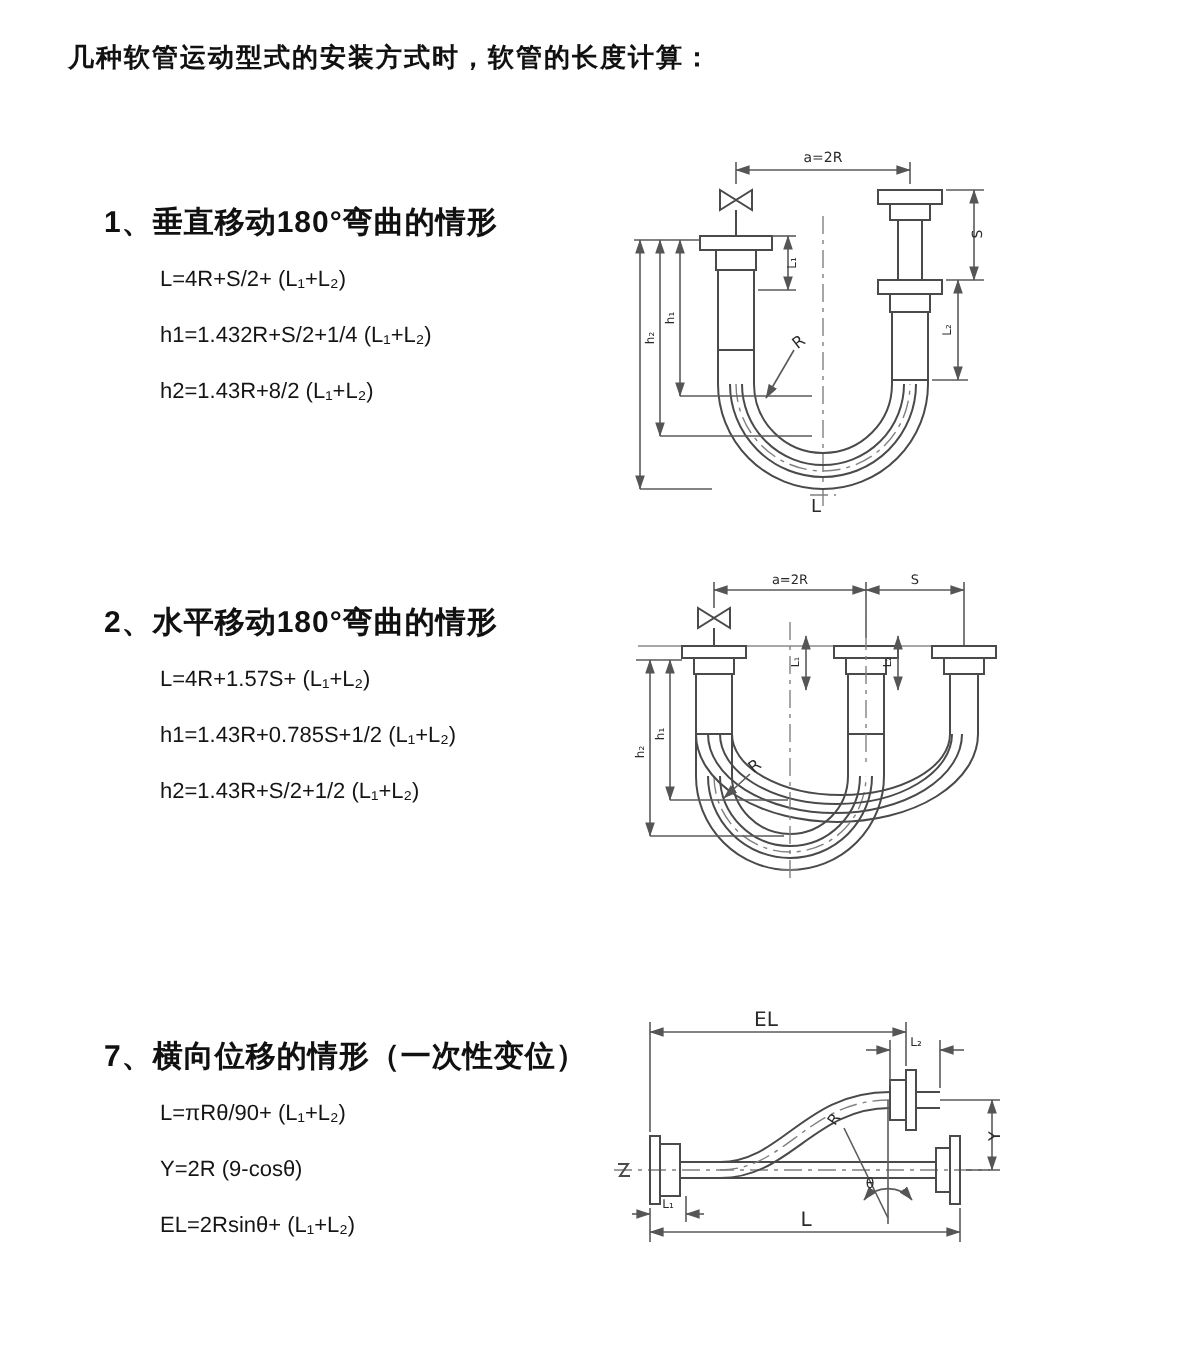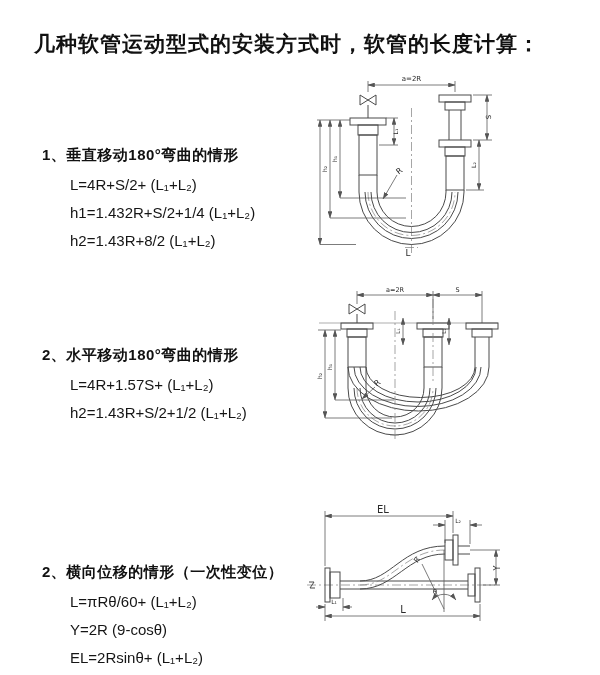--- a/index.html
+++ b/index.html
@@ -2,26 +2,26 @@
 <html><head>
 <meta charset="utf-8">
 <style>
   html,body{margin:0;padding:0;}
   body{
     width:600px;height:675px;background:#ffffff;position:relative;overflow:hidden;
     font-family:"Liberation Sans","DejaVu Sans",sans-serif;color:#1a1a1a;
   }
   .page{position:absolute;inset:0;}
   .title{
-    position:absolute;left:34px;top:30px;margin:0;
-    font-size:21px;font-weight:bold;letter-spacing:1px;color:#111;
+    position:absolute;left:34px;top:20px;margin:0;
+    font-size:13px;font-weight:bold;letter-spacing:1px;color:#111;
   }
-  .sec{position:absolute;left:42px;width:270px;margin-top:44px;}
+  .sec{position:absolute;left:52px;width:270px;}
   .sec h2{margin:0 0 10px 0;font-size:15px;font-weight:bold;letter-spacing:0.5px;color:#111;}
-  .sec p.f{margin:0 0 9px 28px;font-size:15px;line-height:19px;color:#151515;white-space:nowrap;}
+  .sec p.f{margin:0 0 9px 28px;font-size:11px;line-height:19px;color:#151515;white-space:nowrap;}
   .sec1{top:102px;}
   .sec2{top:302px;}
   .sec3{top:519px;}
   .dg{position:absolute;}
   .dg1{left:306px;top:70px;}
   .dg2{left:306px;top:283px;}
   .dg3{left:303px;top:498px;}
   
   .ol{stroke:#4a4a4a;stroke-width:1;fill:none;}
   .dim{stroke:#5a5a5a;stroke-width:0.8;fill:none;}
@@ -39,26 +39,27 @@
   <section class="sec sec1">
     <h2>1、垂直移动180°弯曲的情形</h2>
     <p class="f">L=4R+S/2+ (L₁+L₂)</p>
     <p class="f">h1=1.432R+S/2+1/4 (L₁+L₂)</p>
     <p class="f">h2=1.43R+8/2 (L₁+L₂)</p>
   </section>
 
   <section class="sec sec2">
     <h2>2、水平移动180°弯曲的情形</h2>
     <p class="f">L=4R+1.57S+ (L₁+L₂)</p>
+    <p class="f">h1=1.43R+0.785S+1/2 (L₁+L₂)</p>
     <p class="f">h2=1.43R+S/2+1/2 (L₁+L₂)</p>
   </section>
 
   <section class="sec sec3">
-    <h2>2、横向位移的情形（一次性变位）</h2>
-    <p class="f">L=πRθ/60+ (L₁+L₂)</p>
+    <h2>7、横向位移的情形（一次性变位）</h2>
+    <p class="f">L=πRθ/90+ (L₁+L₂)</p>
     <p class="f">Y=2R (9-cosθ)</p>
     <p class="f">EL=2Rsinθ+ (L₁+L₂)</p>
   </section>
 
   <svg class="dg dg1" width="290" height="195" viewBox="0 0 290 195">
     <defs>
       <marker id="m1" markerWidth="9" markerHeight="6" refX="8.5" refY="3" orient="auto-start-reverse">
         <path d="M0,0 L9,3 L0,6 Z" fill="#555"></path>
       </marker>
       <pattern id="hb1" width="5" height="5" patternUnits="userSpaceOnUse">

